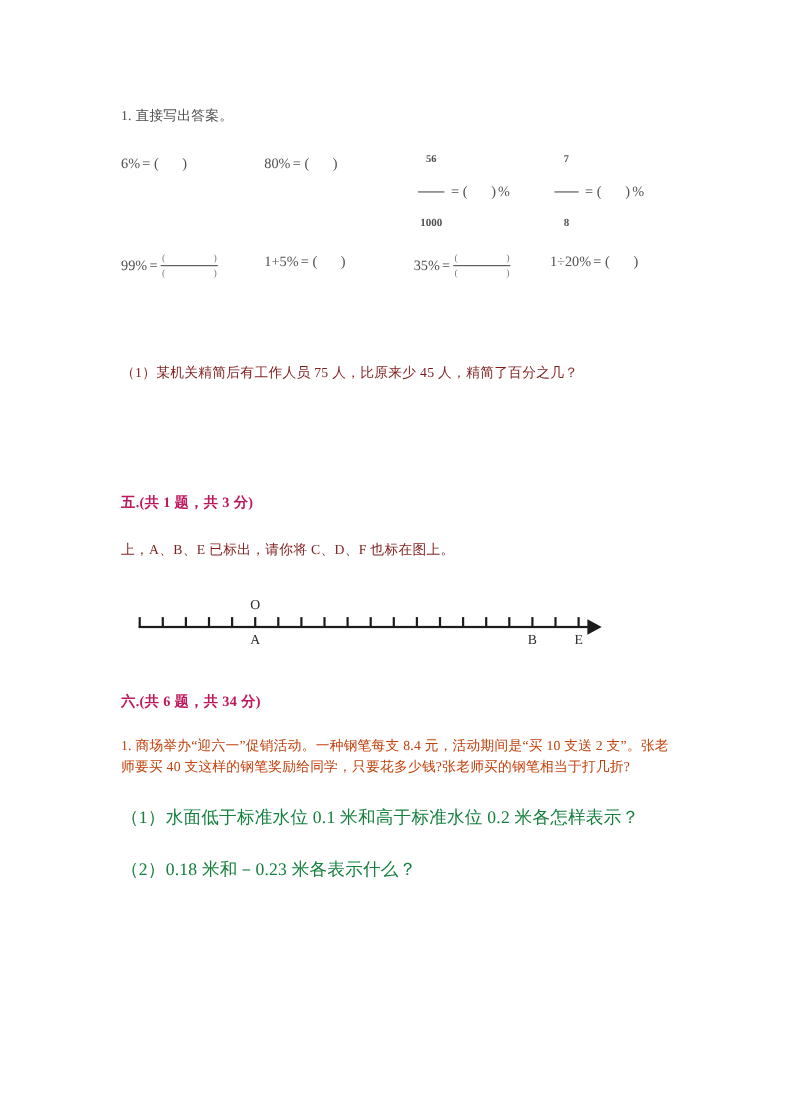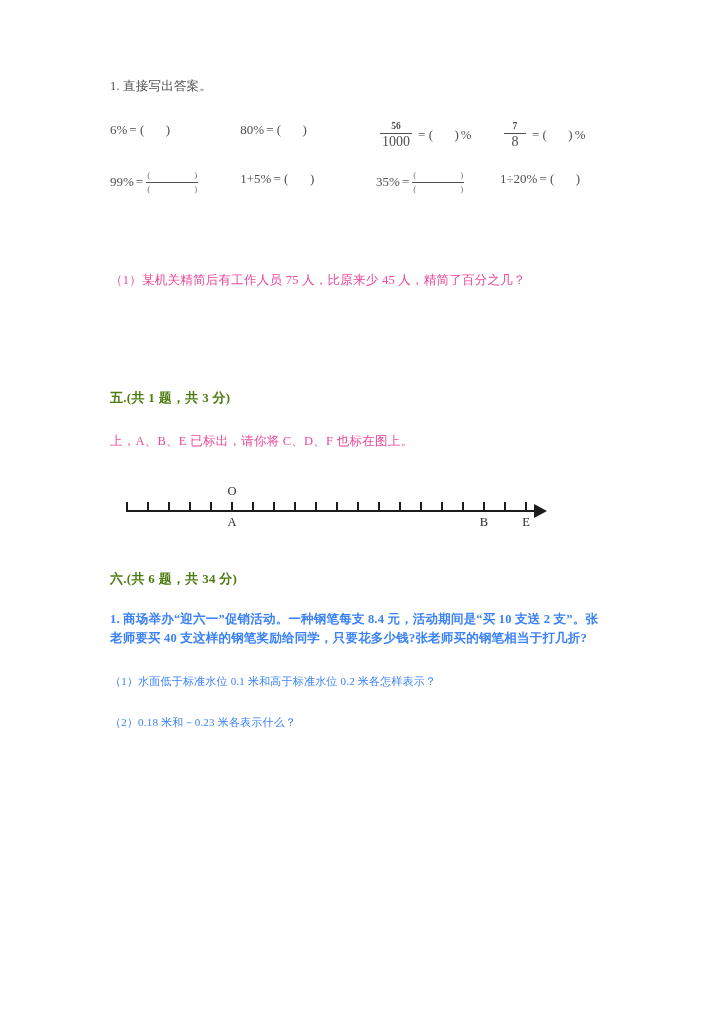--- a/index.html
+++ b/index.html
@@ -18,53 +18,52 @@
   .page {
     position: absolute;
     left: 0; top: 0;
     width: 720px;
     height: 1018px;
     background: #ffffff;
   }
   .content {
     position: absolute;
     left: 110px;
-    top: 76px;
+    top: 95px;
     width: 500px;
   }
 
   
   .q-label {
     font-size: 12.5px;
     color: #4f4f4f;
     line-height: 1.6;
     letter-spacing: .2px;
   }
   .section-head {
     font-size: 13px;
     font-weight: bold;
-    color: #4d7c0f;
+    color: #be185d;
     letter-spacing: .3px;
   }
   .body-line {
     font-size: 12.5px;
-    color: #ec4899;
+    color: #7f1d1d;
     line-height: 2.0;
     letter-spacing: .25px;
   }
   .para {
     font-size: 12.5px;
-    color: #3b82f6;
+    color: #c2410c;
     line-height: 1.55;
     letter-spacing: .2px;
-    font-weight: bold;
   }
   .sub-item {
-    font-size: 11px;
-    color: #3b82f6;
+    font-size: 16px;
+    color: #15803d;
     letter-spacing: .2px;
   }
   .gap-22 { height: 22px; }
   .gap-26 { height: 26px; }
   .gap-30 { height: 30px; }
   .gap-34 { height: 34px; }
   .gap-40 { height: 40px; }
   .gap-48 { height: 48px; }
 
   
@@ -91,35 +90,36 @@
   }
 
   
   .frac {
     display: inline-flex;
     flex-direction: column;
     align-items: center;
     vertical-align: middle;
     margin: 0 4px;
     line-height: 1;
+    gap: 22px;
   }
   .frac .num {
     font-size: 9.5px;
     font-weight: bold;
     padding: 0 2px 1px 2px;
   }
   .frac .bar {
     width: 100%;
     min-width: 22px;
     height: 1px;
     background: #4f4f4f;
   }
   .frac .den {
-    font-size: 14px;
-    font-weight: normal;
+    font-size: 10px;
+    font-weight: bold;
     padding: 1px 2px 0 2px;
   }
 
   
   .frac-blank {
     display: inline-flex;
     flex-direction: column;
     align-items: stretch;
     vertical-align: middle;
     margin: 0 1px;

